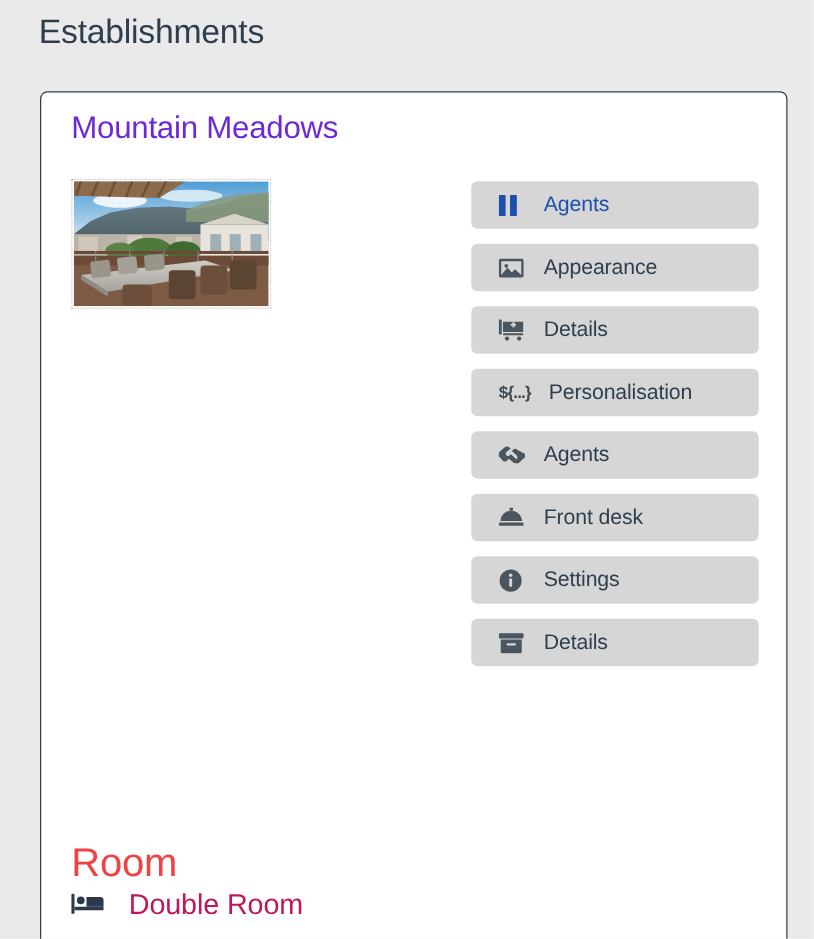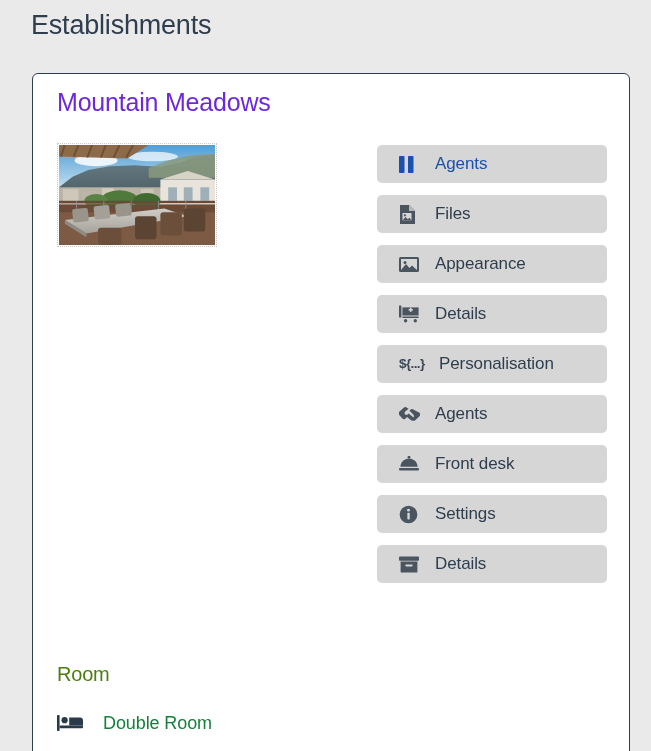--- a/index.html
+++ b/index.html
@@ -130,46 +130,46 @@
     color: #3b4754;
     letter-spacing: -0.6px;
     line-height: 20px;
     white-space: nowrap;
   }
 
   
   .room-title {
     position: absolute;
     left: 24px;
-    top: 584px;
-    font-size: 20px;
+    top: 600px;
+    font-size: 32px;
     font-weight: 400;
     letter-spacing: -0.2px;
-    color: #4d7c0f;
+    color: #ef4444;
     line-height: 32px;
   }
 
   .room-row {
     position: absolute;
     left: 24px;
     top: 638px;
     display: flex;
     align-items: center;
   }
   .room-ico {
     width: 26px;
     height: 22px;
     margin-right: 20px;
     color: #2a3a4a;
     display: flex;
     align-items: center;
   }
   .room-name {
-    font-size: 18px;
-    color: #15803d;
+    font-size: 23px;
+    color: #be185d;
     line-height: 22px;
     letter-spacing: -0.1px;
     white-space: nowrap;
   }
 </style>
 </head>
 <body>
 
 <h1 class="page-title">Establishments</h1>
 
@@ -264,32 +264,20 @@
       <span class="action-ico">
         <svg width="15" height="17" viewBox="0 0 15 17" fill="currentColor">
           <rect x="0" y="0" width="5.5" height="17" rx="0.8"></rect>
           <rect x="9" y="0" width="5.5" height="17" rx="0.8"></rect>
         </svg>
       </span>
       <span class="action-label">Agents</span>
     </button>
 
 
-    <button class="action-btn">
-      <span class="action-ico">
-        <svg width="16" height="19" viewBox="0 0 16 19" fill="currentColor">
-          <path d="M1 0h9l6 6v13H1z"></path>
-          <path d="M10 0l6 6h-6z" fill="#b9b9b9"></path>
-          <rect x="3.5" y="8" width="9" height="7.5" fill="#d6d6d6"></rect>
-          <circle cx="5.9" cy="10.3" r="1.1" fill="#4a5560"></circle>
-          <path d="M3.5 15.5l3-3.6 2.3 2.4 1.7-1.6 2 2.8z" fill="#4a5560"></path>
-        </svg>
-      </span>
-      <span class="action-label">Files</span>
-    </button>
 
     <button class="action-btn">
       <span class="action-ico">
         <svg width="20" height="17" viewBox="0 0 20 17" fill="currentColor">
           <rect x="0" y="1" width="20" height="15" rx="1.6"></rect>
           <rect x="2" y="3" width="16" height="11" fill="#d6d6d6"></rect>
           <circle cx="6" cy="6.6" r="1.5" fill="#4a5560"></circle>
           <path d="M2 14l5-6 3.4 4 2.6-2.6L18 14z" fill="#4a5560"></path>
         </svg>
       </span>

